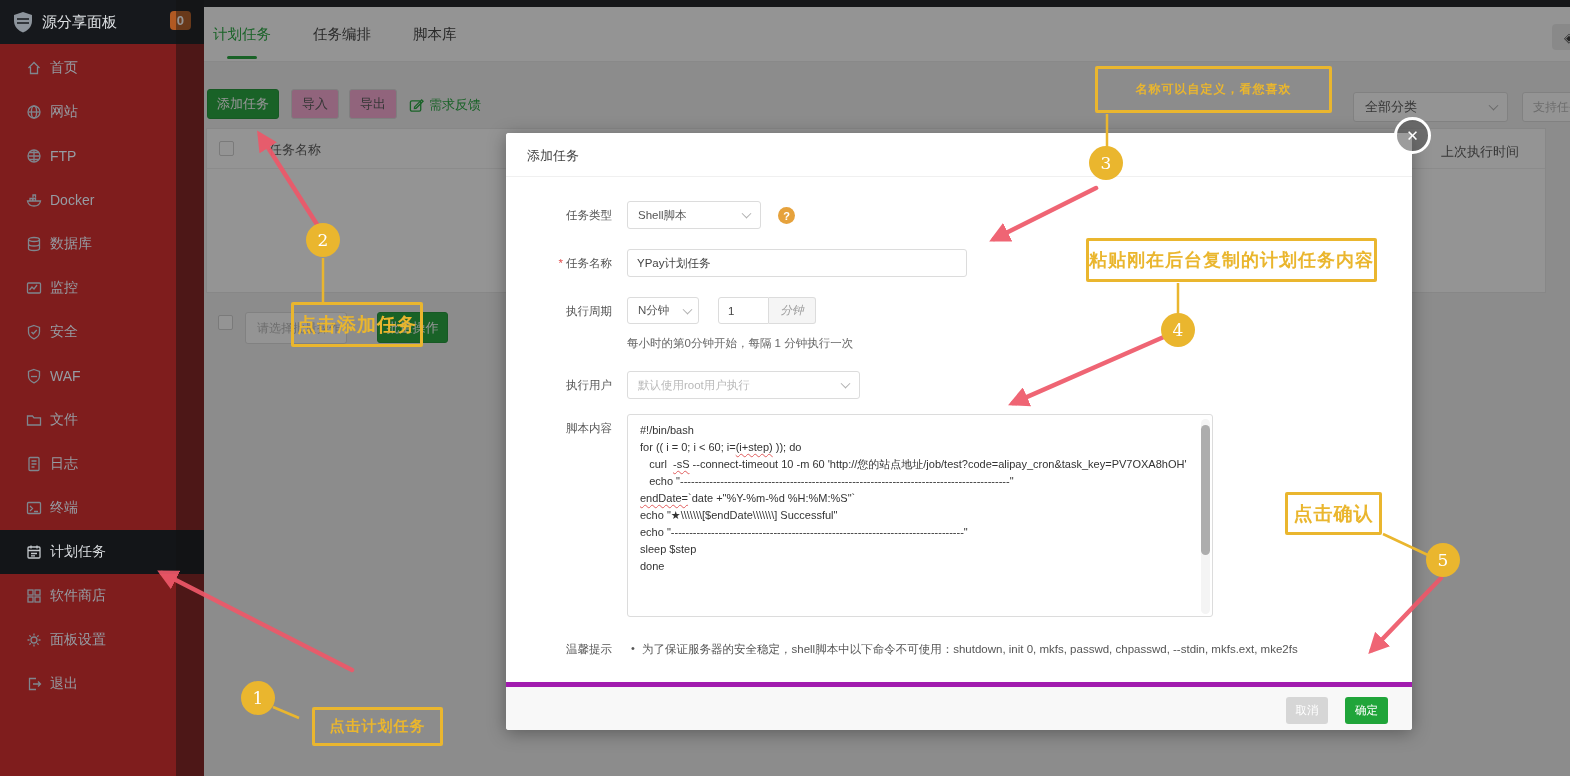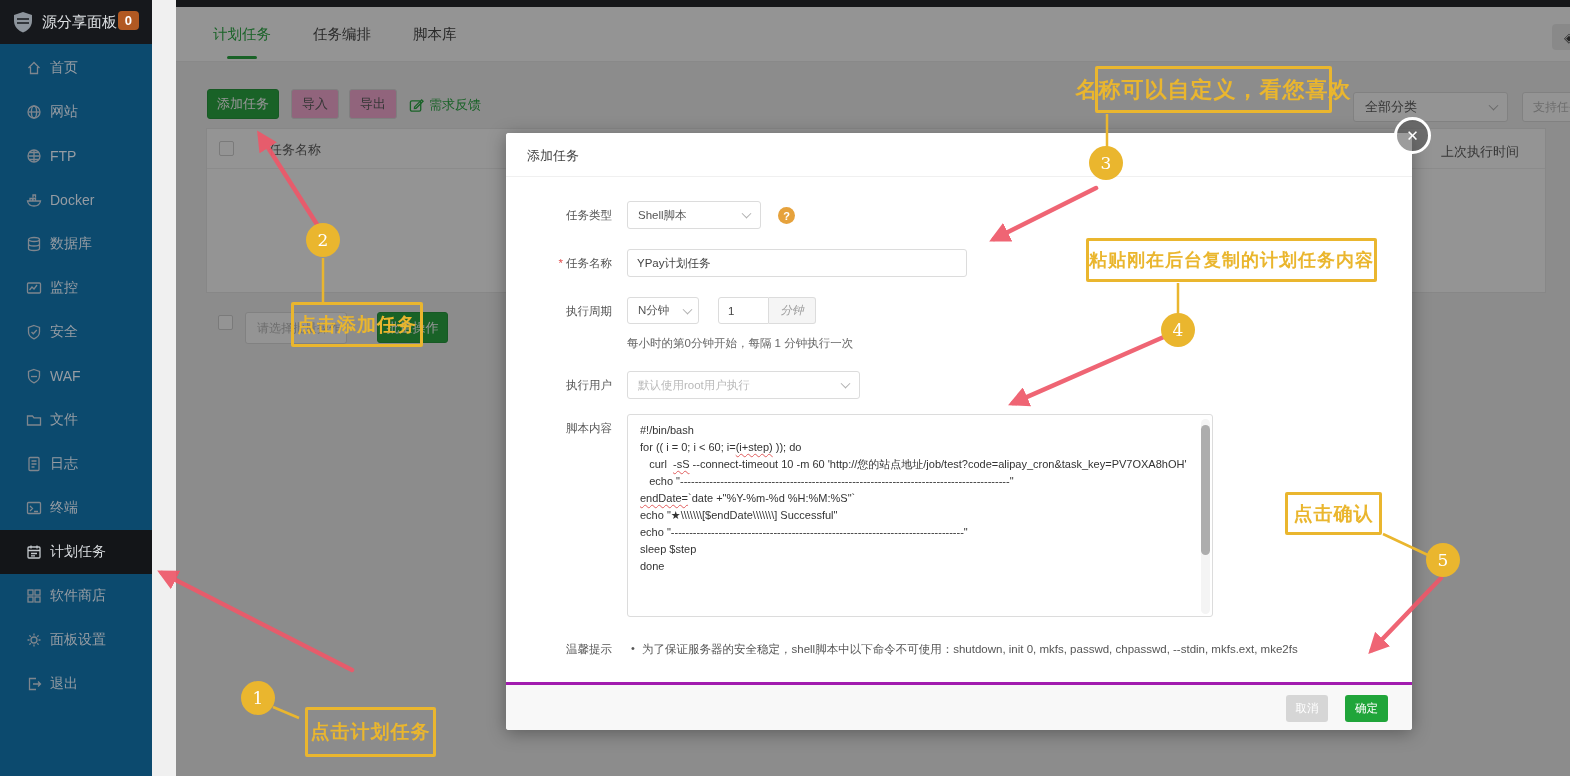--- a/index.html
+++ b/index.html
@@ -2,21 +2,21 @@
 <html><head>
 <meta charset="utf-8">
 <style>
   * { margin:0; padding:0; box-sizing:border-box; }
   html,body { background:#555; }
   #app {
     position:relative; width:1570px; height:776px; overflow:hidden;
     font-family:"Liberation Sans","DejaVu Sans",sans-serif; background:#f0f0f0;
   }
   
-  #sidebar { position:absolute; left:0; top:0; width:152px; height:776px; background:#0c4a6e; z-index:5;text-align:center; }
+  #sidebar { position:absolute; left:0; top:0; width:204px; height:776px; background:#7f1d1d; z-index:5;text-align:center; }
   #logo-bar { position:relative; height:44px; background:#16181c; display:flex; align-items:center; padding-left:13px; }
   #logo-shield { width:20px; height:22px; margin-right:9px; }
   #logo-title { color:#dfe2e5; font-size:15px; }
   #logo-badge { position:absolute; right:13px; top:11px; background:#b15922; color:#fff; font-size:13px;
     line-height:19px; padding:0 7px; border-radius:4px; font-weight:bold; }
   #side-menu { position:absolute; top:46px; left:0; right:0; }
   .side-item { position:relative; height:44px; display:flex; align-items:center; cursor:pointer; }
   .side-item .sicon { position:absolute; left:26px; width:17px; height:17px; display:flex; align-items:center; }
   .side-item .sicon svg { width:16px; height:16px; stroke:#7f868e; fill:none; stroke-width:1.3; }
   .side-item .slabel { position:absolute; left:50px; color:#969ca3; font-size:14px; white-space:nowrap; }
@@ -74,21 +74,21 @@
   #script-box { position:absolute; left:121px; top:281px; width:586px; height:203px; border:1px solid #dcdcdc;
     border-radius:3px; padding:7px 22px 7px 12px; overflow:hidden; cursor:text; }
   .sline { font-size:11px; line-height:17px; color:#333; white-space:pre-wrap; word-break:break-all; }
   .sq { text-decoration:underline; text-decoration-style:wavy; text-decoration-color:#e05c5c; text-decoration-thickness:1px; text-underline-offset:2px; }
   #script-scrollbar { position:absolute; right:2px; top:4px; width:9px; height:195px; background:#f4f4f4; border-radius:5px; }
   #script-thumb { position:absolute; left:0; top:6px; width:9px; height:130px; background:#adadad; border-radius:5px; cursor:pointer; }
   #tips-row { position:absolute; left:0; top:509px; width:100%; }
   #tips-bullet { position:absolute; left:125px; top:0; color:#555; font-size:11px; }
   #tips-text { position:absolute; left:136px; top:0; font-size:11.5px; color:#555; white-space:nowrap; }
   #modal-footer { position:absolute; left:0; bottom:0; width:100%; height:48px; background:#f8f8f8;
-    border-top:3px solid #a21caf; border-radius:0 0 3px 3px; }
+    border-top:5px solid #a21caf; border-radius:0 0 3px 3px; }
   .fbtn { position:absolute; top:10px; height:27px; border-radius:3px; font-size:11.5px; display:flex;
     align-items:center; justify-content:center; cursor:pointer; }
   #cancel-btn { left:780px; width:42px; background:#d6d6d6; color:#fff; }
   #confirm-btn { left:839px; width:43px; background:#20a53a; color:#fff; }
   
   #annot-svg { position:absolute; left:0; top:0; width:1570px; height:776px; z-index:30; pointer-events:none; }
   #callouts { position:absolute; left:0; top:0; width:1570px; height:776px; z-index:31; pointer-events:none; }
   .co-box { position:absolute; border:3px solid #eab62e; border-radius:2px; color:#eab62e; font-weight:bold;
     display:flex; align-items:center; justify-content:center; letter-spacing:1px; white-space:nowrap; }
   .co-circle { position:absolute; width:34px; height:34px; border-radius:50%; background:#eab62e; color:#fff;
@@ -368,25 +368,25 @@
     <g stroke="#eab62e" stroke-width="2.5">
       <line x1="273" y1="707" x2="299" y2="718"></line>
       <line x1="323" y1="258" x2="323" y2="303"></line>
       <line x1="1107" y1="114" x2="1107" y2="148"></line>
       <line x1="1178" y1="283" x2="1178" y2="315"></line>
       <line x1="1383" y1="534" x2="1430" y2="556"></line>
     </g>
   </svg>
 
   <div id="callouts">
-      <div class="co-box" style="left: 305px; top: 707px; width: 131px; height: 50px; font-size: 19px;">点击计划任务</div>
+      <div class="co-box" style="left: 312px; top: 707px; width: 131px; height: 39px; font-size: 15px;">点击计划任务</div>
       <div class="co-circle" style="left: 241px; top: 681px;">1</div>
       <div class="co-box" style="left: 291px; top: 302px; width: 132px; height: 45px; font-size: 19px;">点击添加任务</div>
       <div class="co-circle" style="left: 306px; top: 223px;">2</div>
-      <div class="co-box" style="left: 1095px; top: 66px; width: 237px; height: 47px; font-size: 22px;">名称可以自定义，看您喜欢</div>
+      <div class="co-box" style="left: 1095px; top: 66px; width: 237px; height: 47px; font-size: 12px;">名称可以自定义，看您喜欢</div>
       <div class="co-circle" style="left: 1089px; top: 146px;">3</div>
       <div class="co-box" style="left: 1086px; top: 238px; width: 291px; height: 44px; font-size: 18px;">粘贴刚在后台复制的计划任务内容</div>
       <div class="co-circle" style="left: 1161px; top: 313px;">4</div>
       <div class="co-box" style="left: 1285px; top: 492px; width: 97px; height: 43px; font-size: 19px;">点击确认</div>
       <div class="co-circle" style="left: 1426px; top: 543px;">5</div>
     </div>
 
 </div>
 
 </body></html>

